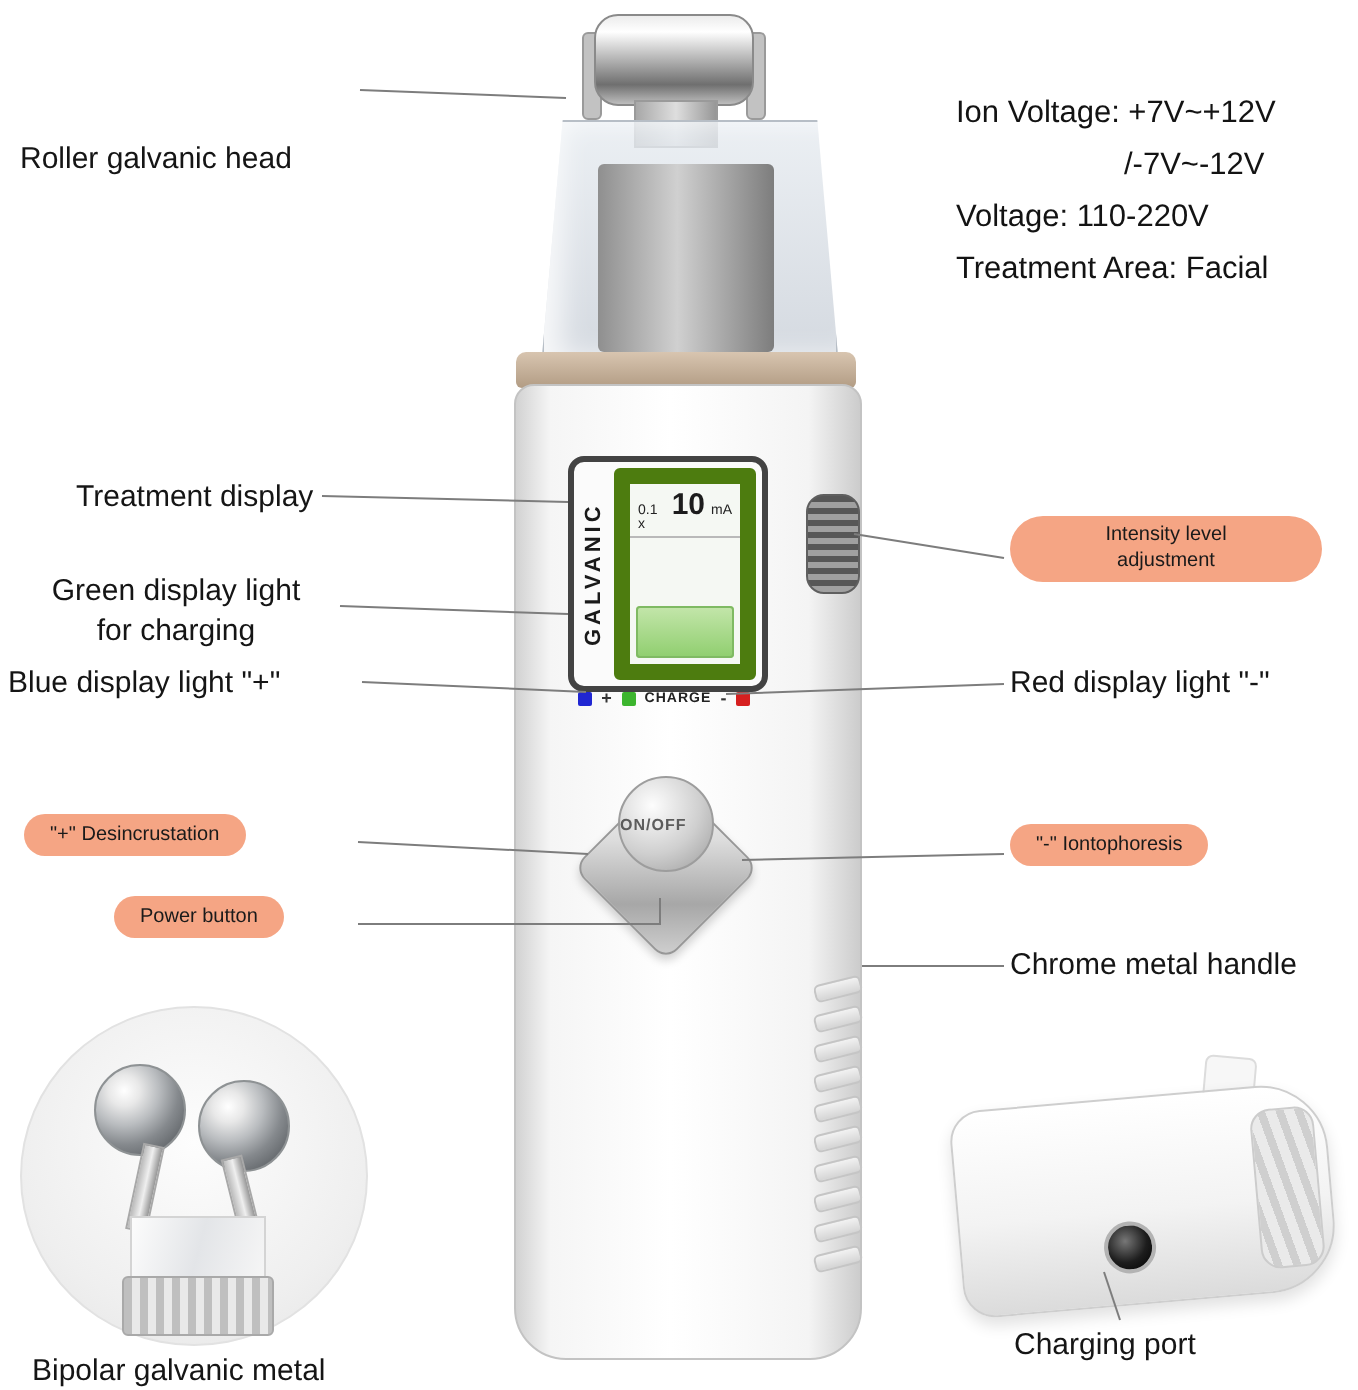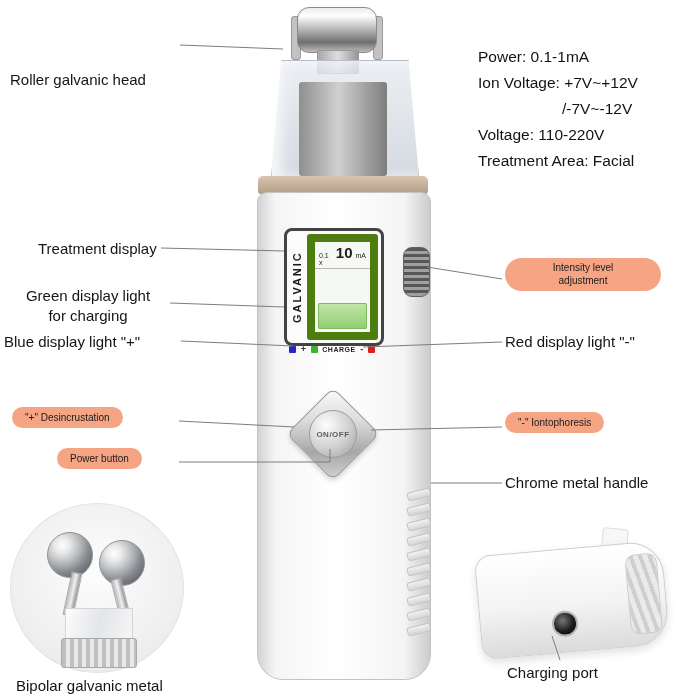--- a/index.html
+++ b/index.html
@@ -49,23 +49,23 @@
         display:flex;align-items:center;justify-content:space-between;}
   .sq{width:7px;height:7px;display:inline-block;border-radius:1px;}
   .sq.blue{background:#2026D2;}
   .sq.green{background:#3CB52E;}
   .sq.red{background:#D61F1F;}
   .sign{font-size:9px;font-weight:bold;color:#333;line-height:1;}
   .charge{font-size:7px;font-weight:bold;letter-spacing:0.5px;color:#222;}
   .diamond{position:absolute;left:300px;top:401px;width:64px;height:64px;transform:rotate(45deg);
         background:linear-gradient(135deg,#fafafa 0%,#dcdcdc 35%,#a7a7a7 70%,#d2d2d2 100%);
         border:1px solid #979797;border-radius:8px;box-shadow:2px 2px 5px rgba(0,0,0,0.18);}
-  .btn-core{position:absolute;left:309px;top:410px;width:46px;height:46px;border-radius:50%;
+  .btn-core{position:absolute;left:309px;top:388px;width:46px;height:46px;border-radius:50%;
         background:radial-gradient(circle at 35% 30%,#fdfdfd,#cfcfcf 55%,#9c9c9c);
-        border:1px solid #9d9d9d;display:flex;align-items:center;justify-content:center;}
+        border:1px solid #9d9d9d;display:flex;align-items:center;justify-content:flex-start;}
   .btn-core span{font-size:8px;font-weight:bold;color:#5c5c5c;letter-spacing:0.5px;}
   .wheel{position:absolute;left:403px;top:247px;width:25px;height:48px;border:1px solid #5f5f5f;border-radius:9px;
         background:repeating-linear-gradient(180deg,#575757 0 3px,#a0a0a0 3px 6px);}
   .grips{position:absolute;left:407px;top:490px;width:26px;}
   .grips i{display:block;width:22px;height:7px;margin:0 0 6px 0;border-radius:3px;
         background:linear-gradient(180deg,#f2f2f2,#d5d5d5);border:1px solid #c5c5c5;transform:rotate(-14deg);}
   
   .bipolar-circle{position:absolute;left:10px;top:503px;width:172px;height:168px;border-radius:50%;
         background:radial-gradient(circle at 50% 40%,#fdfdfd,#efefef 65%,#e4e4e4);border:1px solid #e2e2e2;}
   .sphere{position:absolute;width:44px;height:44px;border-radius:50%;
@@ -174,21 +174,20 @@
       <polyline points="179,462 330,462 330,449"></polyline>
       <line x1="502" y1="427" x2="371" y2="430"></line>
       <line x1="502" y1="483" x2="431" y2="483"></line>
       <line x1="560" y1="660" x2="552" y2="636"></line>
     </g>
   </svg>
 
   <div class="label" style="left:10px;top:37px;margin-top:34px;">Roller galvanic head</div>
 
   <div class="specs">
-    <div class="spec-line">Power: 0.1-1mA</div>
     <div class="spec-line">Ion Voltage: +7V~+12V</div>
     <div class="spec-line indent">/-7V~-12V</div>
     <div class="spec-line">Voltage: 110-220V</div>
     <div class="spec-line">Treatment Area: Facial</div>
   </div>
 
   <div class="label" style="left:38px;top:240px;">Treatment display</div>
 
   <div class="label center" style="left:8px;top:286px;width:160px;">
     <span>Green display light</span><br>

